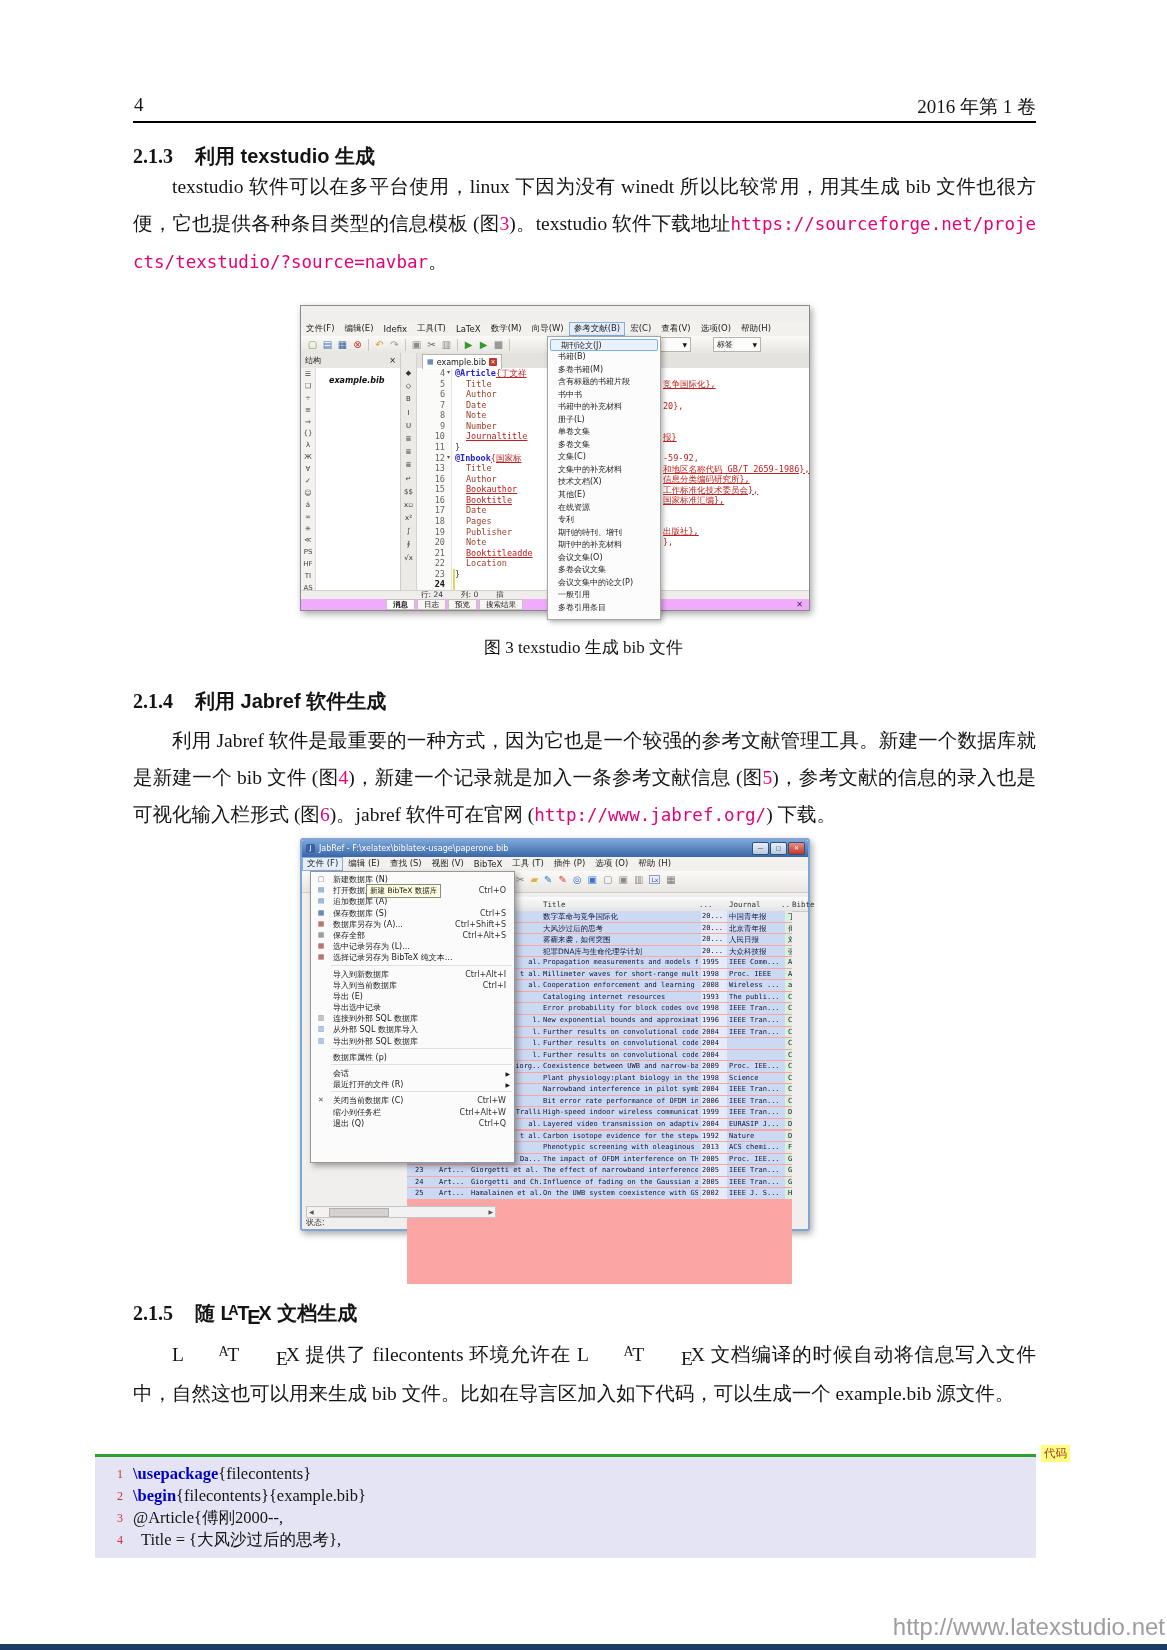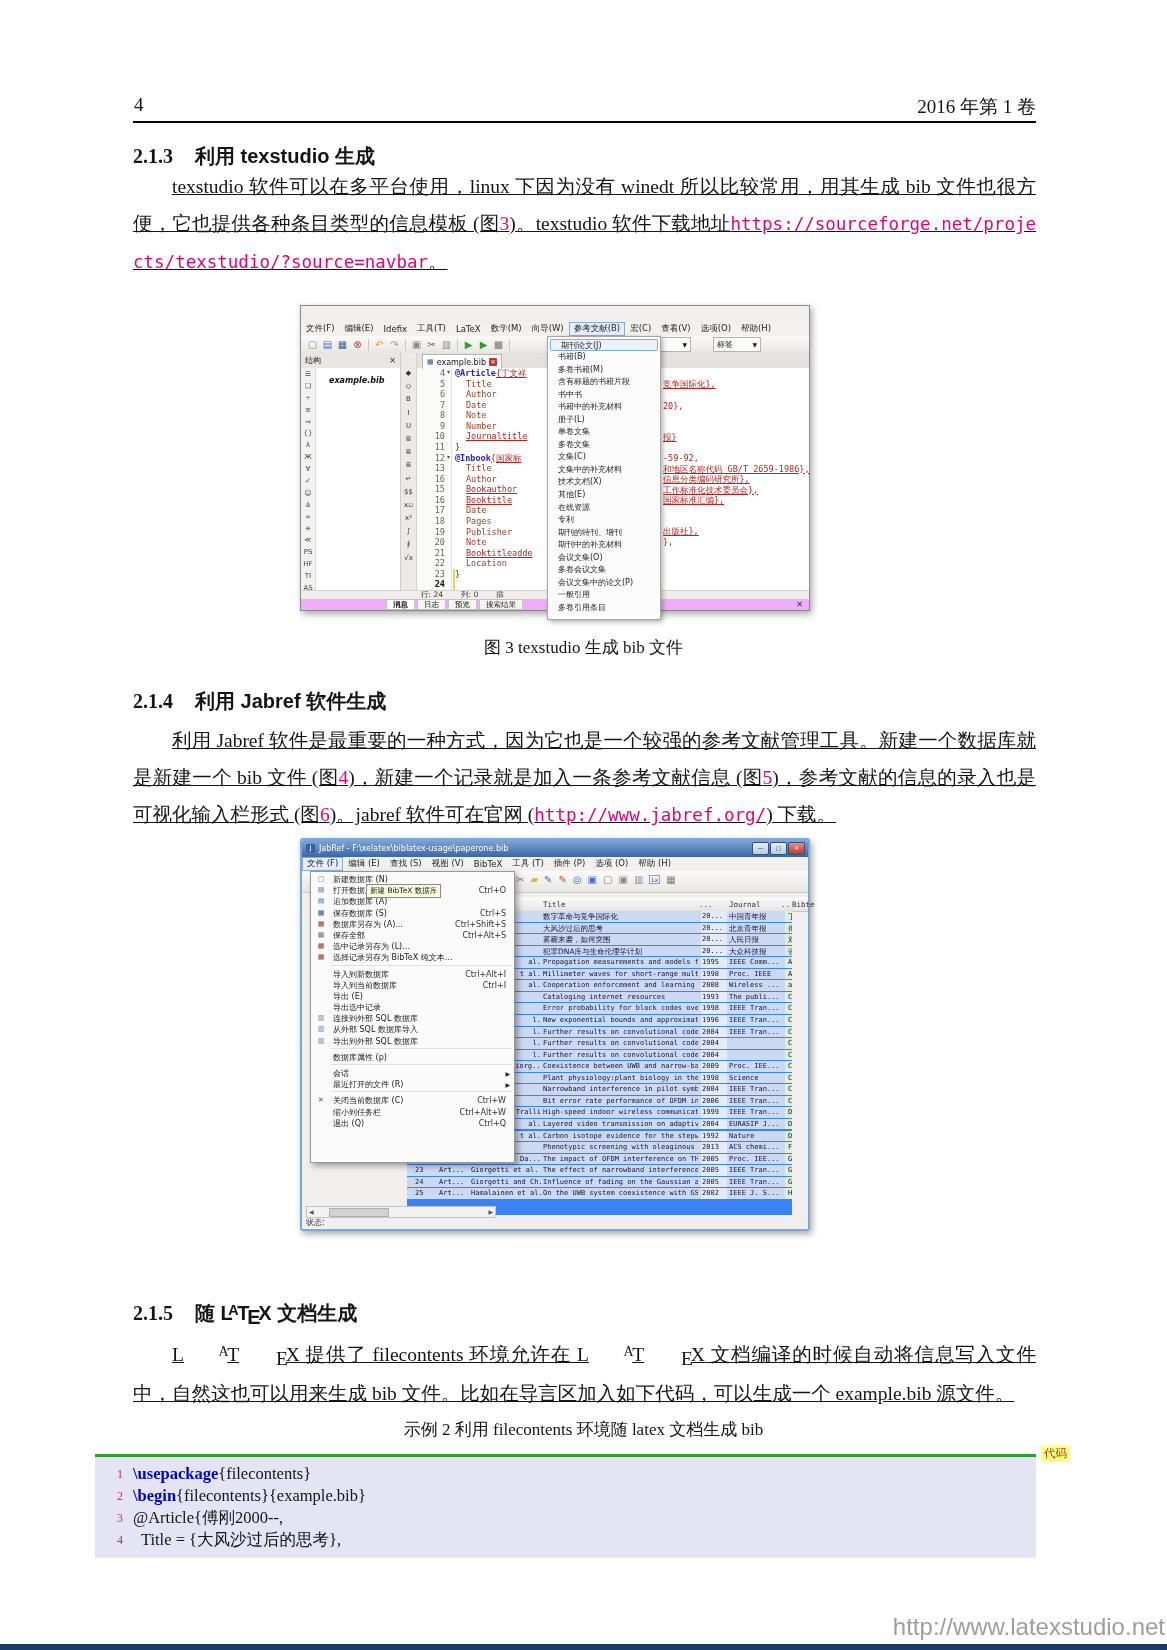--- a/index.html
+++ b/index.html
@@ -15,21 +15,21 @@
   
   .latex-logo{white-space:nowrap;}
   .lg-A{display:inline-block;font-size:72%;position:relative;top:-0.33em;margin:0 -0.10em 0 -0.32em;}
   .lg-E{display:inline-block;position:relative;top:0.22em;margin:0 -0.11em;}
 
   
   .heading{position:absolute;left:133px;font-size:20px;font-weight:bold;
            font-family:"Liberation Sans","DejaVu Sans",sans-serif;}
   .h-num{font-family:"Liberation Serif",serif;margin-right:22px;font-weight:bold;}
   .para{position:absolute;left:133px;width:903px;margin:0;font-size:19.5px;line-height:37px;
-        text-align:justify;text-indent:39px;text-decoration:underline;}
+        text-align:justify;text-indent:39px;}
   .seg-ref{color:#e60078;}
   .seg-url{font-family:"DejaVu Sans Mono",monospace;color:#e60078;font-size:17.5px;word-break:break-all;}
   .caption{position:absolute;left:0;width:100%;text-align:center;font-size:17px;}
 
   
   .code-topline{position:absolute;left:95px;top:1454px;width:941px;height:3px;background:#2da02d;}
   .codeblock{position:absolute;left:95px;top:1457px;width:941px;height:101px;background:#e4e4f4;padding-top:6px;box-sizing:border-box;}
   .code-label{position:absolute;left:1041px;top:1445px;background:#ffff7d;color:#a33c28;
               font-family:"Liberation Sans",sans-serif;font-size:11.5px;padding:1px 3px;}
   .code-row{position:relative;height:22px;line-height:22px;}
@@ -106,21 +106,21 @@
            display:flex;flex-direction:column;padding:2px 0;box-sizing:border-box;}
   .ts-mi{font-size:8px;color:#222;padding-left:10px;height:12.55px;line-height:12.55px;white-space:nowrap;}
   .ts-mi.hl{border:1px solid #7fb0e8;background:#eaf3fd;border-radius:2px;margin:0 2px;height:12px;line-height:11px;box-sizing:border-box;}
 
   
   .jr-toolbar-icons{position:absolute;display:flex;gap:6px;font-size:10px;align-items:center;}
   .jr-colhdr{position:absolute;left:105px;right:0;top:57px;height:14px;
              background:linear-gradient(#fbfbfb,#e4e4e4);border-bottom:1px solid #c9c9c9;
              font-family:"DejaVu Sans Mono",monospace;font-size:7.5px;color:#333;}
   .jr-colhdr span{position:absolute;top:3px;}
-  .jr-rows{position:absolute;left:105px;right:16px;top:71px;height:304px;overflow:hidden;background:#3b82f6;}
+  .jr-rows{position:absolute;left:105px;right:16px;top:71px;height:373px;overflow:hidden;background:#fca5a5;}
   .jr-row{position:absolute;left:0;right:0;height:11.55px;}
   .jr-rowbg1{position:absolute;left:0;width:294px;top:0;bottom:1px;background:#ccd9f2;}
   .jr-rowbg2{position:absolute;left:294px;width:26px;top:0;bottom:1px;background:#e4ebf7;}
   .jr-rowbg3{position:absolute;left:320px;width:58px;top:0;bottom:1px;background:#ccd9f2;}
   .jr-rowbg4{position:absolute;left:378px;right:0;top:0;bottom:1px;background:#ddefdb;}
   .jr-cell{position:absolute;top:1px;font-family:"DejaVu Sans Mono",monospace;font-size:7px;color:#12123a;
            white-space:nowrap;overflow:hidden;}
   .jr-cell.cjk{font-family:"DejaVu Sans",sans-serif;font-size:7.5px;}
   .jr-menu{position:absolute;left:8px;top:31px;width:205px;height:292px;background:#fbfbfb;
            border:1px solid #979797;box-shadow:3px 3px 6px rgba(0,0,0,.35);z-index:5;
@@ -693,21 +693,20 @@
         <span class="jr-harrow" style="left:2px">◀</span>
         <span class="jr-harrow" style="right:2px">▶</span>
         <div class="jr-thumb"></div>
       </div>
       <div class="jr-status">状态:</div>
     </div>
 
   <div class="heading" id="h-s215" style="top:1300px"><span class="h-num">2.1.5</span><span><span>随 </span><span class="latex-logo"><span>L</span><span class="lg-A">A</span><span>T</span><span class="lg-E">E</span><span>X</span></span><span> 文档生成</span></span></div>
   <p class="para" id="p-s215" style="top:1336px"><span class="latex-logo"><span>L</span><span class="lg-A">A</span><span>T</span><span class="lg-E">E</span><span>X</span></span><span> 提供了 filecontents 环境允许在 </span><span class="latex-logo"><span>L</span><span class="lg-A">A</span><span>T</span><span class="lg-E">E</span><span>X</span></span><span> 文档编译的时候自动将信息写入文件中，自然这也可以用来生成 bib 文件。比如在导言区加入如下代码，可以生成一个 example.bib 源文件。</span></p>
 
-  <div class="caption" style="top:1418px">示例 2 利用 filecontents 环境随 latex 文档生成 bib</div>
 
   <div class="code-topline"></div>
   <div class="code-label">代码</div>
   <div class="codeblock" id="codeblock">
       <div class="code-row">
         <span class="code-num">1</span>
         <span class="code-body"><span class="seg-kw">\usepackage</span><span>{filecontents}</span></span>
       </div>
       <div class="code-row">
         <span class="code-num">2</span>

